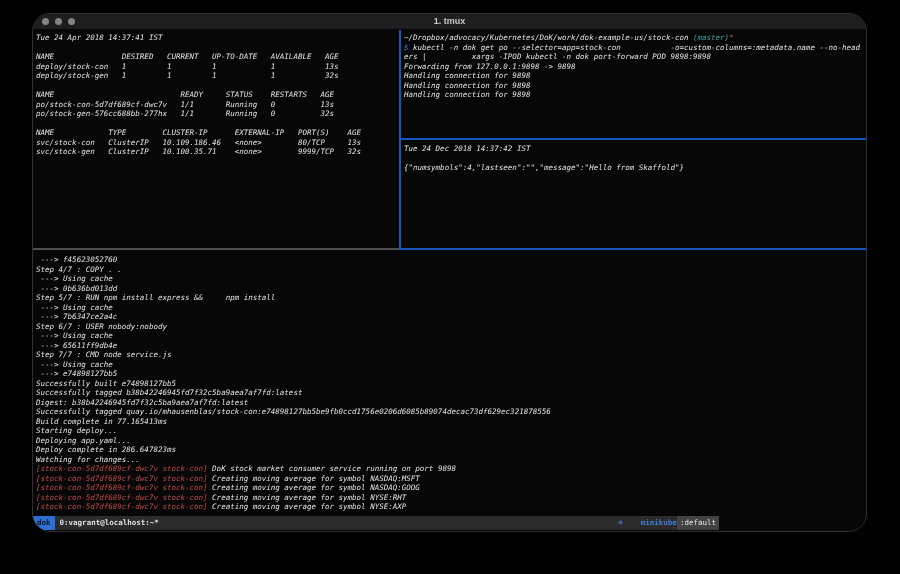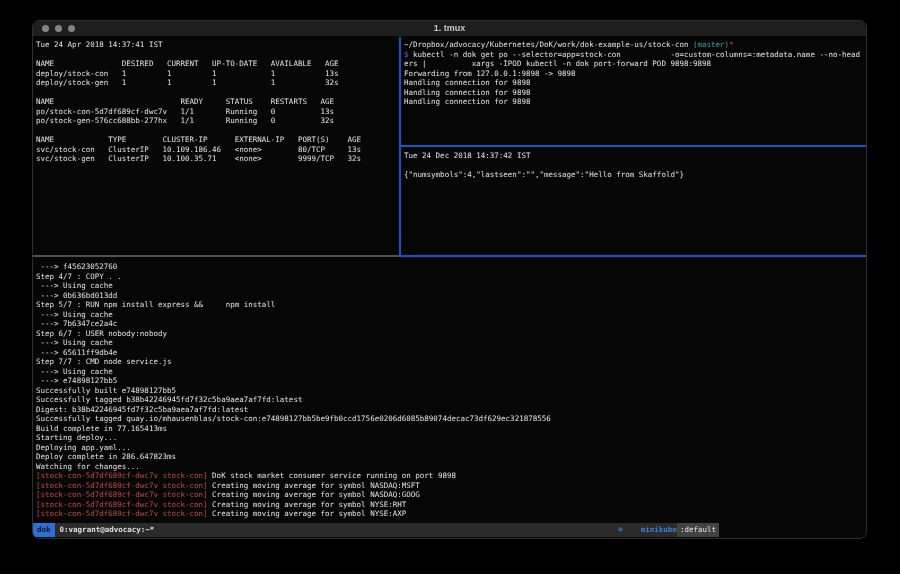--- a/index.html
+++ b/index.html
@@ -1,33 +1,33 @@
 <!DOCTYPE html>
 <html style="--text: #e4e4e4; --red: #c14b42; --cyan: #3aa7a3; --blue: #3f7fd6; --active_border: #1557c0; --inactive_border: #4f4f4f; --status_bg: #2b2b2b; --session_badge_bg: #2e6fd6; --namespace_bg: #424242;"><head>
 <meta charset="utf-8">
 <style>
   html,body{margin:0;padding:0;background:#000;width:900px;height:574px;overflow:hidden;}
   .window{
-    position:absolute;left:32px;top:20px;width:835px;height:519px;
-    background:#070707;border:1px solid #2f2f2f;border-radius:7px;
+    position:absolute;left:32px;top:13px;width:835px;height:519px;
+    background:#070707;border:1px solid #2f2f2f;border-radius:18px;
     overflow:hidden;box-sizing:border-box;
   }
   .titlebar{position:relative;height:15px;background:#1e1e1e;border-bottom:1px solid #060606;}
   .lights{position:absolute;left:9px;top:4px;display:flex;gap:6px;}
   .light{width:7px;height:7px;border-radius:50%;background:#848484;}
   .titlebar .title{
     text-align:center;line-height:15px;
     font-family:"Liberation Sans",sans-serif;font-size:9px;font-weight:bold;color:#c9c9c9;
   }
   .term{
     position:absolute;top:16px;left:0;right:0;bottom:0;
     font-family:"DejaVu Sans Mono",monospace;font-size:7.5px;line-height:9.5px;
     color:var(--text);
   }
-  .pane{position:absolute;overflow:hidden;white-space:pre;}
+  .pane{position:absolute;overflow:hidden;white-space:pre;font-style:italic;}
   .tline{white-space:pre;}
   #pane-top-left{left:3px;top:3px;width:362px;height:214px;}
   #pane-top-right{left:371px;top:3px;width:462px;height:104px;}
   #pane-mid-right{left:371px;top:114px;width:462px;height:102px;}
   #pane-bottom{left:3px;top:225px;width:828px;height:258px;}
   .vborder{position:absolute;left:366px;top:0;width:2px;height:220px;background:var(--active_border);}
   .hborder-tr{position:absolute;left:368px;top:108px;width:465px;height:2px;background:var(--active_border);}
   .hborder-left{position:absolute;left:0;top:218px;width:366px;height:2px;background:var(--inactive_border);}
   .hborder-right{position:absolute;left:366px;top:218px;width:467px;height:2px;background:var(--active_border);}
   .statusbar{
@@ -71,21 +71,21 @@
 
     <div class="pane" id="pane-bottom"><div class="tline seg-w"> ---&gt; f45623052760</div><div class="tline seg-w">Step 4/7 : COPY . .</div><div class="tline seg-w"> ---&gt; Using cache</div><div class="tline seg-w"> ---&gt; 0b636bd013dd</div><div class="tline seg-w">Step 5/7 : RUN npm install express &amp;&amp;     npm install</div><div class="tline seg-w"> ---&gt; Using cache</div><div class="tline seg-w"> ---&gt; 7b6347ce2a4c</div><div class="tline seg-w">Step 6/7 : USER nobody:nobody</div><div class="tline seg-w"> ---&gt; Using cache</div><div class="tline seg-w"> ---&gt; 65611ff9db4e</div><div class="tline seg-w">Step 7/7 : CMD node service.js</div><div class="tline seg-w"> ---&gt; Using cache</div><div class="tline seg-w"> ---&gt; e74898127bb5</div><div class="tline seg-w">Successfully built e74898127bb5</div><div class="tline seg-w">Successfully tagged b38b42246945fd7f32c5ba9aea7af7fd:latest</div><div class="tline seg-w">Digest: b38b42246945fd7f32c5ba9aea7af7fd:latest</div><div class="tline seg-w">Successfully tagged quay.io/mhausenblas/stock-con:e74898127bb5be9fb0ccd1756e0206d6085b89074decac73df629ec321878556</div><div class="tline seg-w">Build complete in 77.165413ms</div><div class="tline seg-w">Starting deploy...</div><div class="tline seg-w">Deploying app.yaml...</div><div class="tline seg-w">Deploy complete in 286.647823ms</div><div class="tline seg-w">Watching for changes...</div><div class="tline"><span class="seg-red">[stock-con-5d7df689cf-dwc7v stock-con]</span><span class="seg-w"> DoK stock market consumer service running on port 9898</span></div><div class="tline"><span class="seg-red">[stock-con-5d7df689cf-dwc7v stock-con]</span><span class="seg-w"> Creating moving average for symbol NASDAQ:MSFT</span></div><div class="tline"><span class="seg-red">[stock-con-5d7df689cf-dwc7v stock-con]</span><span class="seg-w"> Creating moving average for symbol NASDAQ:GOOG</span></div><div class="tline"><span class="seg-red">[stock-con-5d7df689cf-dwc7v stock-con]</span><span class="seg-w"> Creating moving average for symbol NYSE:RHT</span></div><div class="tline"><span class="seg-red">[stock-con-5d7df689cf-dwc7v stock-con]</span><span class="seg-w"> Creating moving average for symbol NYSE:AXP</span></div></div>
 
     <div class="vborder"></div>
     <div class="hborder-tr"></div>
     <div class="hborder-left"></div>
     <div class="hborder-right"></div>
 
     <div class="statusbar">
       <span class="session-badge">dok</span>
-      <span class="window-label">0:vagrant@advocacy:~*</span>
+      <span class="window-label">0:vagrant@localhost:~*</span>
       <span class="status-right">
         <span class="k8s-icon">☸</span>
         <span class="cluster-name">minikube</span>
         <span class="namespace-name">:default</span>
       </span>
     </div>
   </div>
 </div>
 
 </body></html>

